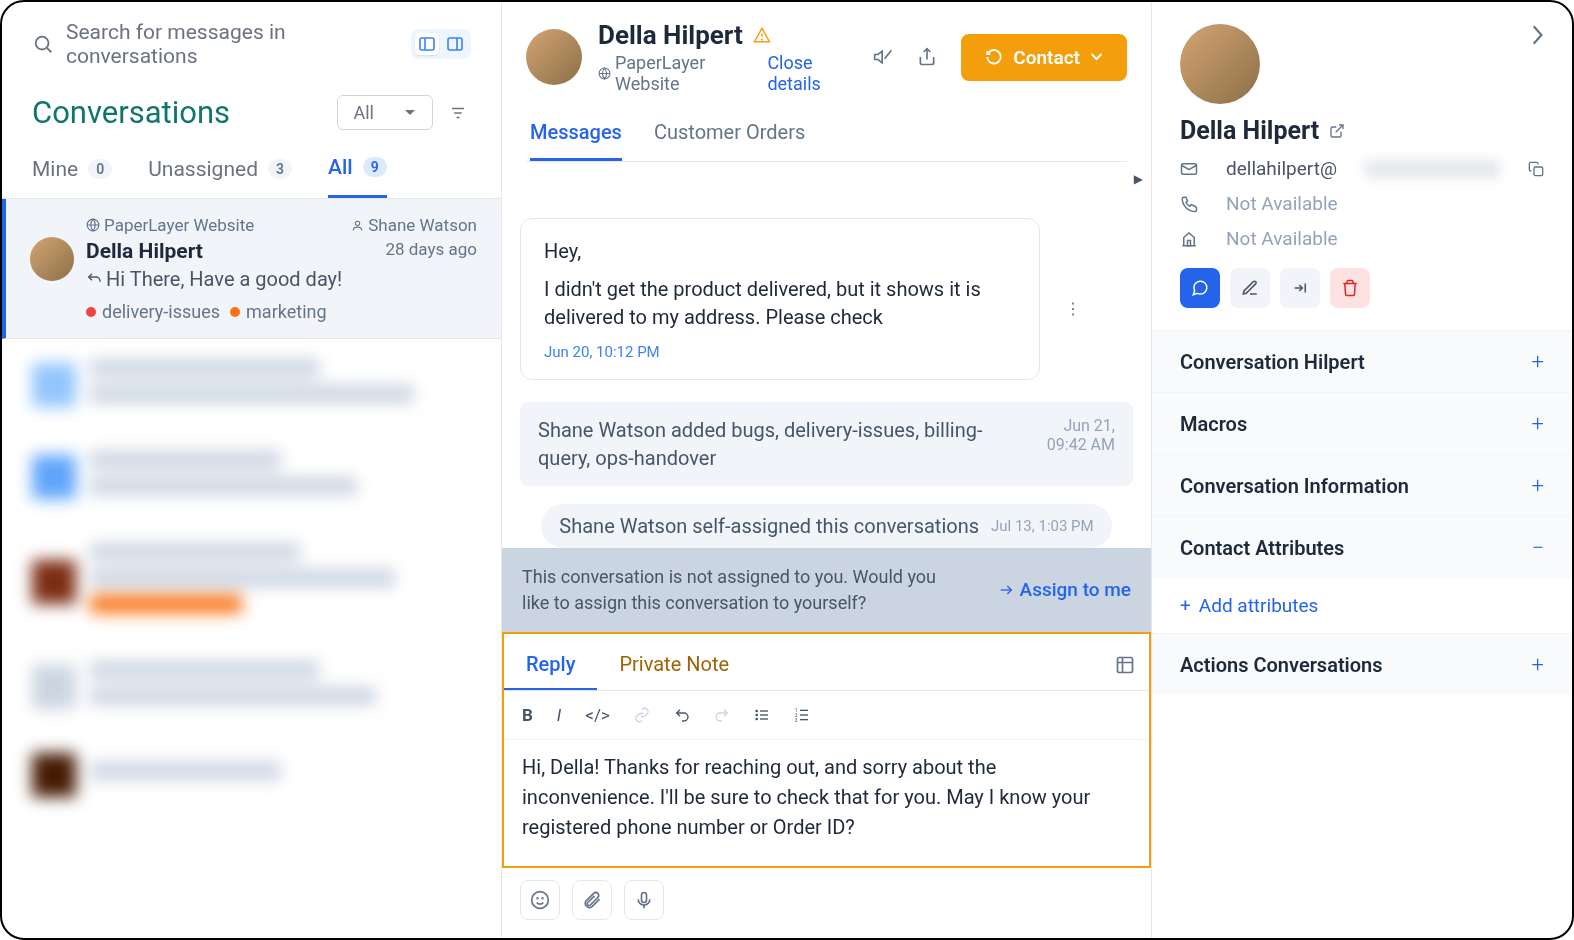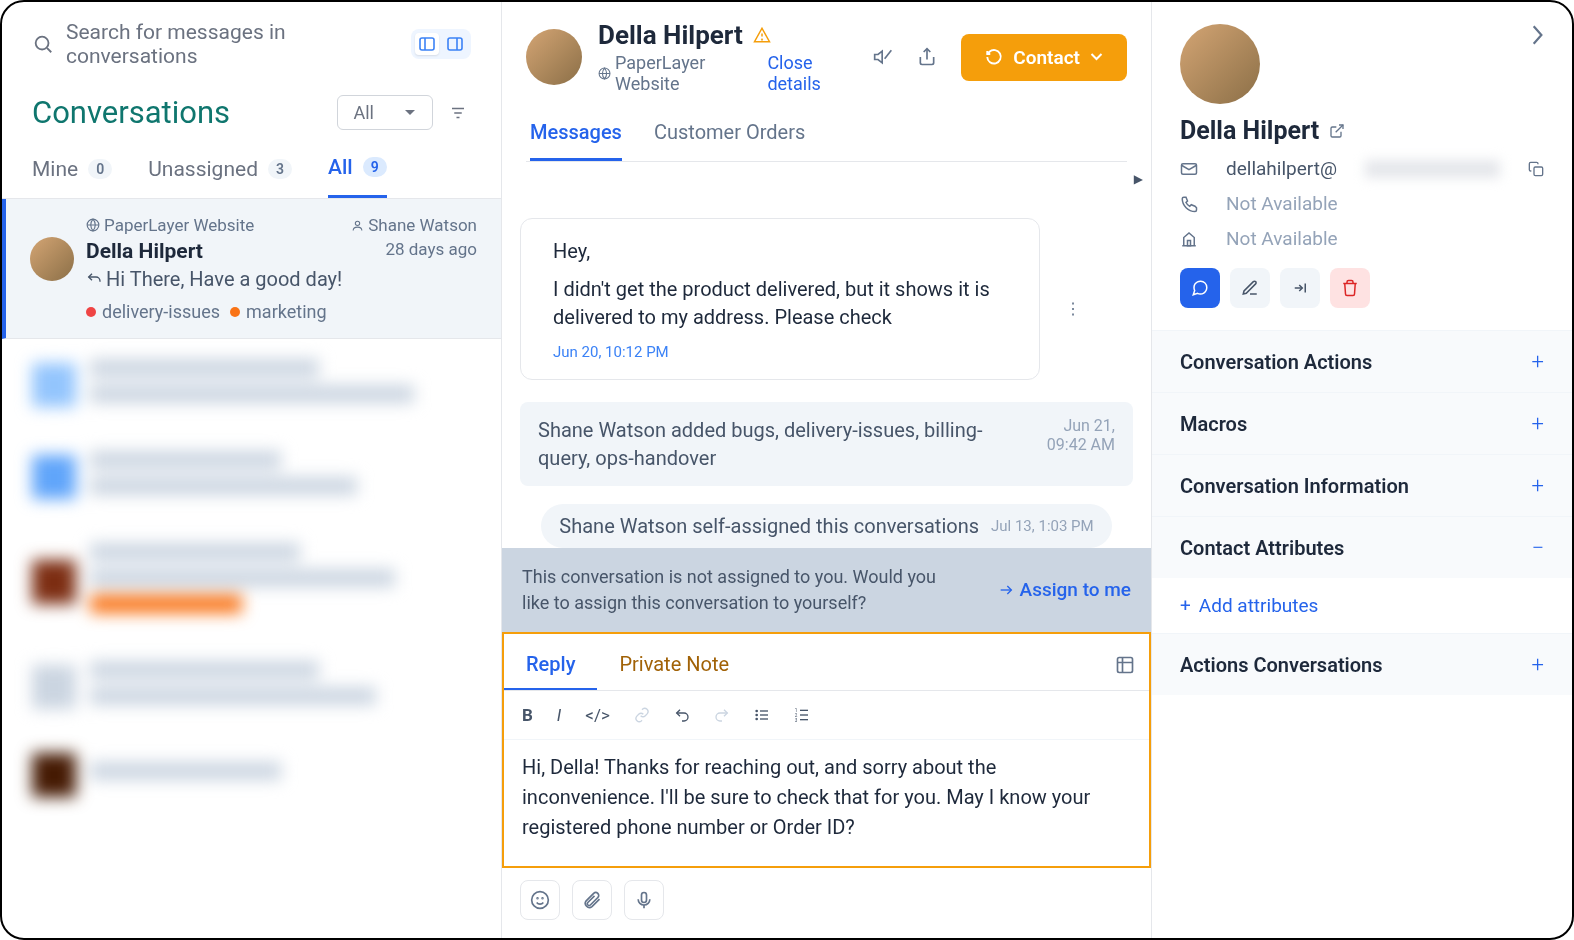--- a/index.html
+++ b/index.html
@@ -62,21 +62,21 @@
     .chat-actions { display: flex; align-items: center; gap: 24px; }
     .icon-btn { color: #64748b; cursor: pointer; }
     .reopen-btn { background: #f59e0b; color: #fff; font-size: 19px; font-weight: 600; padding: 12px 24px; border-radius: 8px; display: flex; align-items: center; gap: 10px; cursor: pointer; }
     
     .chat-tabs { display: flex; gap: 32px; padding: 18px 4px 0; border-bottom: 1px solid #e5e7eb; margin-top: 8px; }
     .chat-tab { padding-bottom: 14px; font-size: 20px; color: #64748b; cursor: pointer; }
     .chat-tab.active { color: #2563eb; font-weight: 500; border-bottom: 3px solid #2563eb; }
     
     .chat-body { flex: 1; overflow: auto; padding: 56px 18px 8px; position: relative; }
     .collapse-handle { position: absolute; top: 10px; right: 8px; font-size: 12px; color: #475569; }
-    .msg-bubble { background: #fff; border: 1px solid #e5e7eb; border-radius: 12px; padding: 18px 32px; max-width: 520px; position: relative; }
+    .msg-bubble { background: #fff; border: 1px solid #e5e7eb; border-radius: 12px; padding: 18px 23px; max-width: 520px; position: relative; }
     .msg-text { font-size: 20px; color: #1e293b; line-height: 1.4; }
     .msg-time { font-size: 15px; color: #3b82f6; margin-top: 12px; }
     .msg-more { position: absolute; right: -42px; top: 50%; color: #64748b; }
     
     .system-row { background: #f1f5f9; border-radius: 8px; padding: 14px 18px; margin-top: 22px; display: flex; justify-content: space-between; align-items: flex-start; gap: 18px; }
     .system-text { font-size: 20px; color: #475569; line-height: 1.4; }
     .system-time { font-size: 16px; color: #94a3b8; text-align: right; flex-shrink: 0; }
     
     .pill-row { display: flex; justify-content: center; margin-top: 18px; }
     .pill { background: #f1f5f9; border-radius: 24px; padding: 10px 18px; display: flex; align-items: center; gap: 12px; }
@@ -543,21 +543,21 @@
         <svg width="18" height="18" viewBox="0 0 24 24" fill="none" stroke="currentColor" stroke-width="2">
             <path d="M3 6h18"></path>
             <path d="M8 6V4a2 2 0 0 1 2-2h4a2 2 0 0 1 2 2v2"></path>
             <path d="M19 6l-1 14a2 2 0 0 1-2 2H8a2 2 0 0 1-2-2L5 6"></path>
           </svg>
       </div>
     </div>
   </div>
 
   <div class="section-row">
-    <span class="section-title">Conversation Actions</span>
+    <span class="section-title">Conversation Hilpert</span>
     <span class="section-toggle">+</span>
   </div>
   <div class="section-row">
     <span class="section-title">Macros</span>
     <span class="section-toggle">+</span>
   </div>
   <div class="section-row">
     <span class="section-title">Conversation Information</span>
     <span class="section-toggle">+</span>
   </div>

